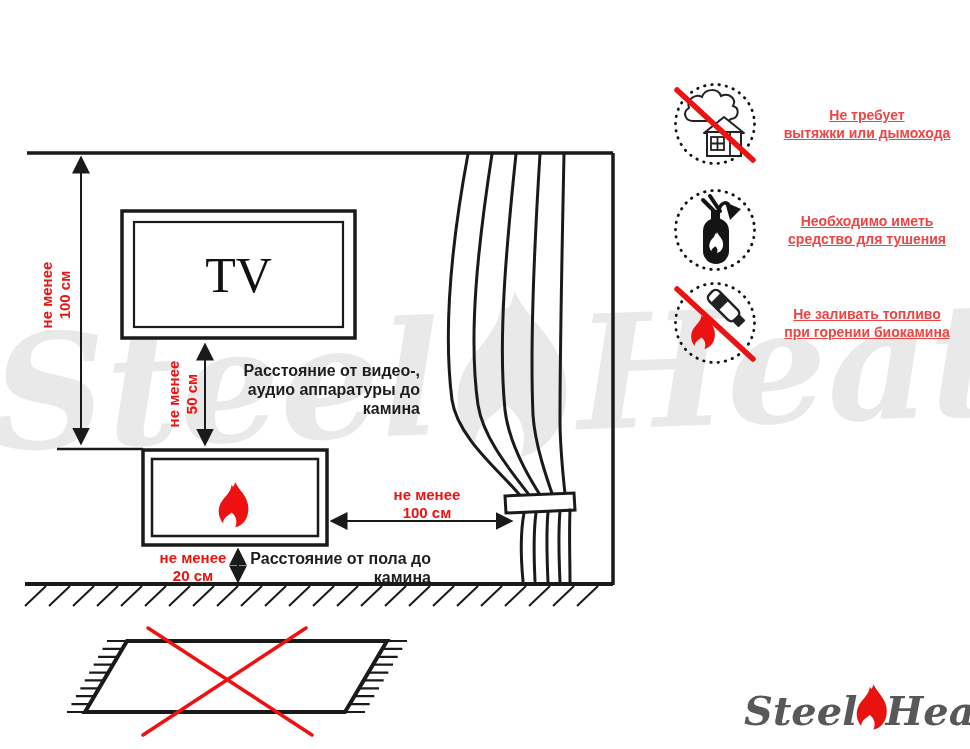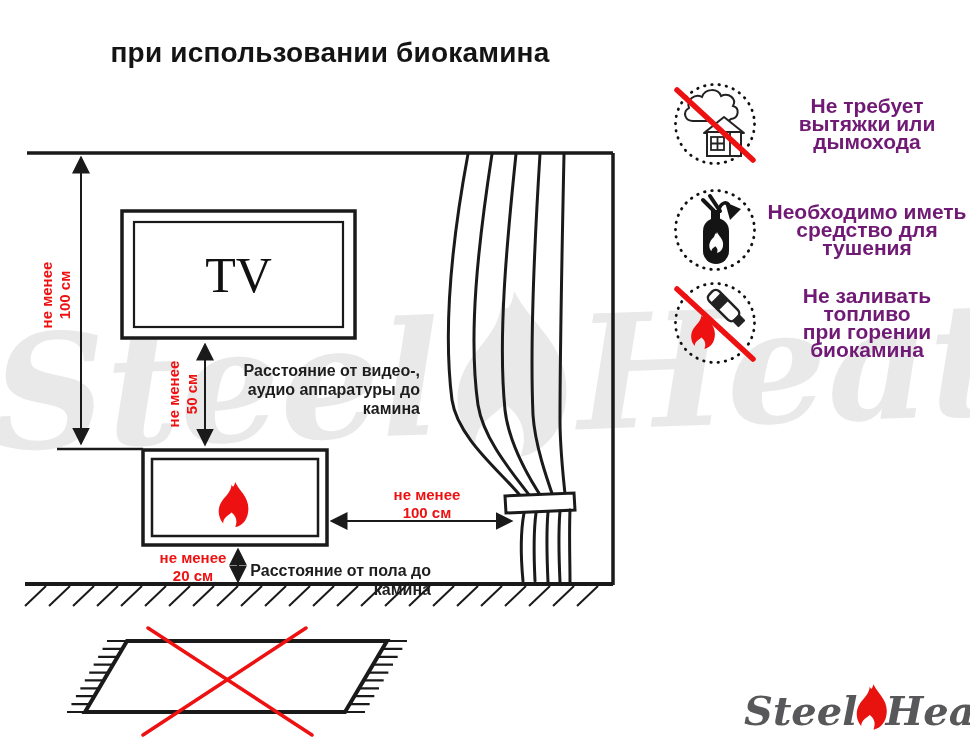--- a/index.html
+++ b/index.html
@@ -14,22 +14,22 @@
        text-align:center;white-space:pre-line;}
   .rot{transform:rotate(-90deg);}
   .cap{color:#1d1d1d;font-weight:700;font-size:16px;line-height:19px;text-align:right;white-space:pre-line;}
   .tvbox{left:122px;top:211px;width:233px;height:127px;display:flex;align-items:center;justify-content:center;
          font-family:"Liberation Serif",serif;font-size:50px;color:#111;z-index:2;position:absolute;}
   .watermark{left:-8px;top:284px;z-index:0;display:flex;align-items:center;gap:6px;
              font-family:"DejaVu Serif",serif;font-style:italic;font-weight:700;font-size:158px;
              color:var(--wm,#e9e9e9);white-space:nowrap;transform:rotate(-2deg);}
   .rule{position:absolute;left:668px;width:300px;display:flex;align-items:center;z-index:2;}
   .ricon{width:94px;height:94px;flex:0 0 94px;}
-  .rtext{width:202px;margin-left:4px;text-align:center;font-size:21px;font-weight:700;
-         color:#701a75;line-height:18px;white-space:pre-line;}
+  .rtext{width:202px;margin-left:4px;text-align:center;font-size:14px;font-weight:700;
+         color:#ef4444;line-height:18px;white-space:pre-line;text-decoration:underline;}
   .logo{position:absolute;left:744px;top:684px;display:flex;align-items:center;z-index:2;
         font-family:"DejaVu Serif",serif;font-style:italic;font-weight:700;font-size:40px;color:var(--logo,#58585a);}
   .logo svg{margin:0 -3px 6px -3px;}
 </style>
 </head>
 <body>
 
 <div class="stage" style="--red: #ee1111; --ink: #1a1a1a; --logo: #58585a; --wm: #e9e9e9;">
 
   <svg width="0" height="0" style="position:absolute" aria-hidden="true">
@@ -98,38 +98,37 @@
 
     <use href="#flame" transform="translate(216,482) scale(0.6)" fill="#ee1111"></use>
 
     <g stroke="#ee1111" stroke-width="3.5" stroke-linecap="round">
       <line x1="148" y1="628" x2="312" y2="735"></line>
       <line x1="306" y1="628" x2="143" y2="735"></line>
     </g>
   </svg>
 
   <div class="abs title">
-    <div>при использовании биокамина</div>
   </div>
 
   <div class="tvbox">TV</div>
 
   <div class="lbl dim rot" style="left:16px;top:277px;width:80px;height:36px;">не менее
 100 см</div>
   <div class="lbl dim rot" style="left:143px;top:376px;width:80px;height:36px;">не менее
 50 см</div>
   <div class="lbl dim" style="left:387px;top:486px;width:80px;">не менее
 100 см</div>
   <div class="lbl dim" style="left:152px;top:549px;width:82px;">не менее
 20 см</div>
 
   <div class="lbl cap" style="left:225px;top:361px;width:195px;">Расстояние от видео-,
 аудио аппаратуры до
 камина</div>
-  <div class="lbl cap" style="left:246px;top:549px;width:185px;margin-top:12px;">Расстояние от пола до
+  <div class="lbl cap" style="left:246px;top:549px;width:185px;">Расстояние от пола до
 камина</div>
 
   <div class="rule" style="top:77px">
     <svg class="ricon" viewBox="0 0 94 94">
       <circle cx="47" cy="47" r="39.5" fill="none" stroke="#111" stroke-width="2.8" stroke-dasharray="0.5 6.8" stroke-linecap="round"></circle>
       <path d="M25 44 C17 44 14 35 21 31 C18 23 27 16 34 20 C37 11 50 11 53 19 C61 15 69 22 65 29
                C72 31 71 41 63 42 C58 47 48 48 43 44 Z" fill="#fff" stroke="#222" stroke-width="2"></path>
       <polygon points="36,56 56,40 76,56" fill="#fff" stroke="#222" stroke-width="2" stroke-linejoin="round"></polygon>
       <rect x="39" y="55" width="34" height="24" fill="#fff" stroke="#222" stroke-width="2"></rect>
       <rect x="43" y="60" width="13" height="13" fill="none" stroke="#222" stroke-width="1.8"></rect>

